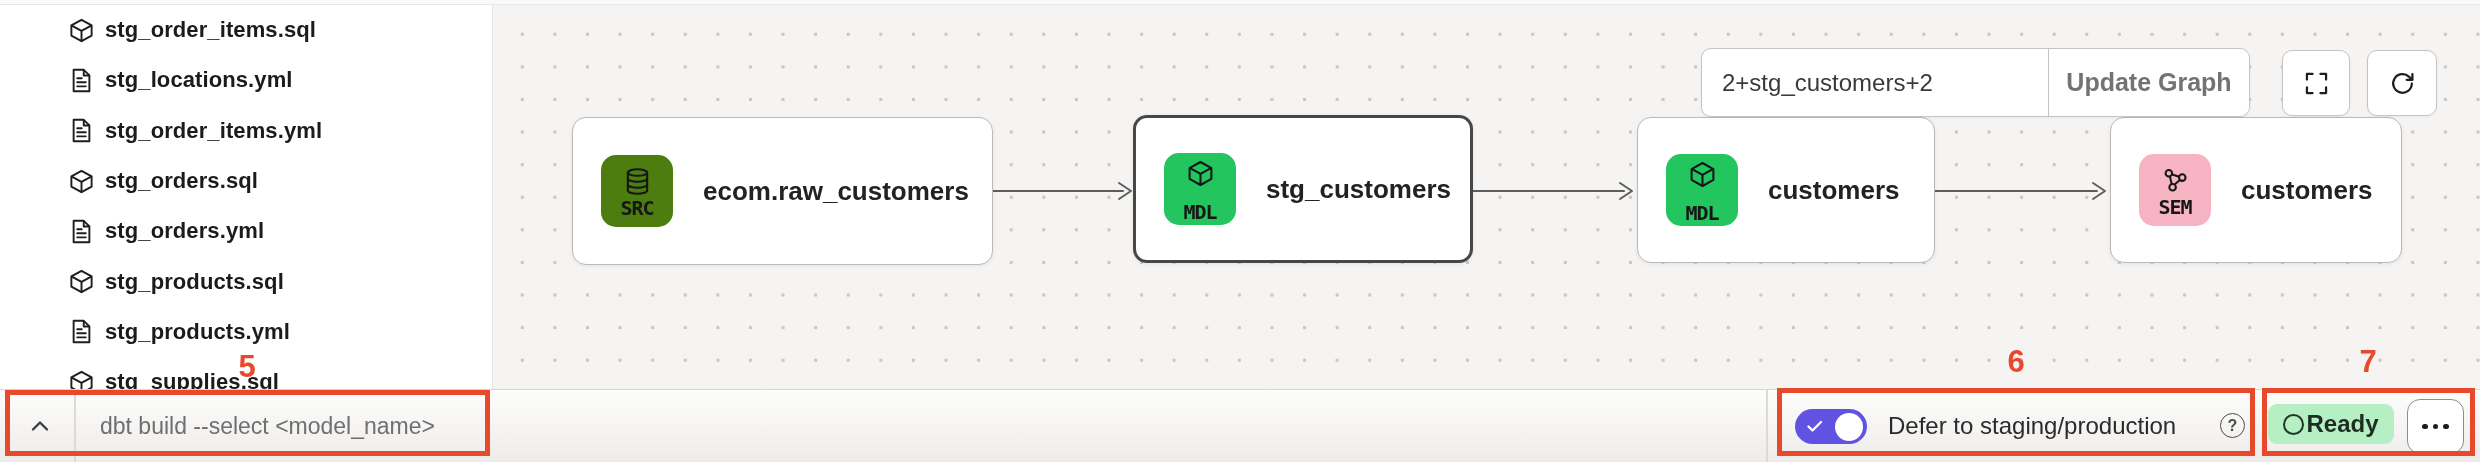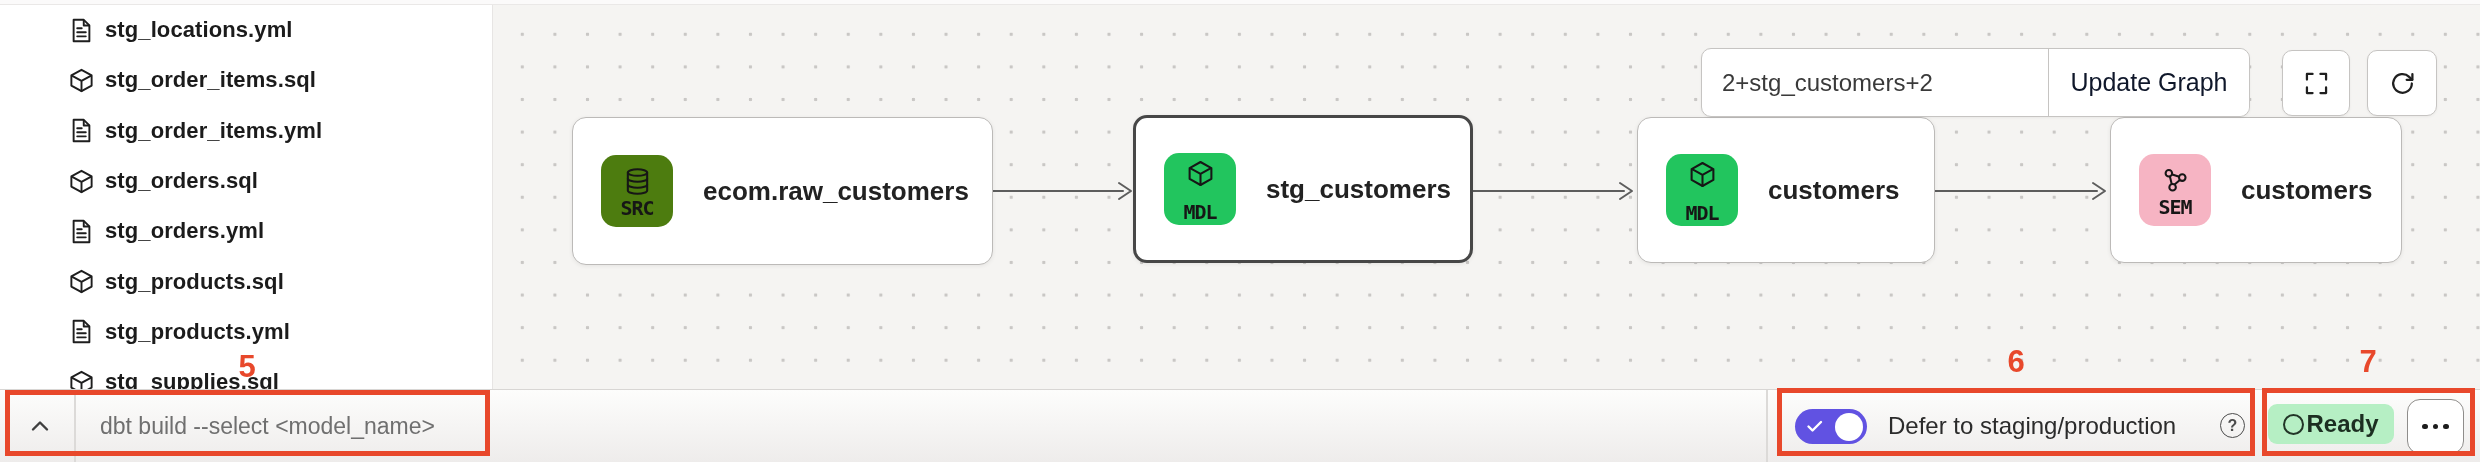--- a/index.html
+++ b/index.html
@@ -34,21 +34,21 @@
   .badge.mint { background:#4d7c0f; }
   .badge.blue { background:#22c55e;gap:12px; }
   .badge.pink { background:#f6b4c3; }
   .node .nlabel { font-size:26px; font-weight:700; color:#222; margin-left:30px; white-space:nowrap; }
 
   
   .selector-group { position:absolute; left:1208px; top:48px; width:549px; height:69px; background:#fff;
     border:1.5px solid #c6c4c2; border-radius:10px; display:flex; align-items:stretch; box-shadow:0 1px 3px rgba(0,0,0,0.05); }
   .selector-input { width:347px; border:none; outline:none; background:transparent; border-right:1.5px solid #c6c4c2;
     font-size:24px; color:#3a3a3a; padding:4px 20px; font-family:inherit; border-radius:10px 0 0 10px; }
-  .update-btn { flex:1; display:flex; align-items:center; justify-content:center; font-size:25px; font-weight:400; color:#0f172a; cursor:pointer; border-radius:0 10px 10px 0; background:#fff; }
+  .update-btn { flex:1; display:flex; align-items:center; justify-content:center; font-size:25px; font-weight:700; color:#737373; cursor:pointer; border-radius:0 10px 10px 0; background:#fff; }
   .icon-btn { position:absolute; top:50px; height:66px; background:#fff; border:1.5px solid #c6c4c2; border-radius:10px;
     display:flex; align-items:center; justify-content:center; color:#1f1f1f; cursor:pointer; box-shadow:0 1px 3px rgba(0,0,0,0.05); }
   .icon-btn svg { width:27px; height:27px; }
   .btn-fullscreen { left:1789px; width:68px; }
   .btn-refresh { left:1874px; width:70px; }
 
   
   .bottom-bar { position:absolute; left:0; top:389px; width:2480px; height:73px;
     background:linear-gradient(#fdfdfc,#eeeceb); border-top:1.5px solid #d8d6d4; z-index:3; }
   .chev-btn { position:absolute; left:18px; top:0; width:44px; height:100%; display:flex; align-items:center; justify-content:center; color:#3f3f3f; cursor:pointer; }
@@ -87,36 +87,36 @@
 
 <div class="app">
   <div class="app-topline"></div>
 
   <div class="sidebar">
     <div class="file-list">
 
       <div class="file-row">
         <span class="ficon">
           <svg viewBox="0 0 24 24" fill="none" stroke="currentColor" stroke-width="1.7" stroke-linejoin="round">
+              <path d="M21 16.5v-9L12 2.5l-9 5v9l9 5z"></path>
+              <path d="M3.4 7.6L12 12.3l8.6-4.7M12 12.3V22"></path>
+            </svg>
+        </span>
+        <span class="fname">stg_order_items.sql</span>
+      </div>
+
+      <div class="file-row">
+        <span class="ficon">
+          <svg viewBox="0 0 24 24" fill="none" stroke="currentColor" stroke-width="1.7" stroke-linejoin="round">
               <path d="M5 2.5h9l5 5v14H5z"></path>
               <path d="M14 2.5v5h5"></path>
               <path d="M8.2 10h4M8.2 13.6h7.6M8.2 17.2h7.6" stroke-linecap="round"></path>
             </svg>
         </span>
         <span class="fname">stg_locations.yml</span>
-      </div>
-
-      <div class="file-row">
-        <span class="ficon">
-          <svg viewBox="0 0 24 24" fill="none" stroke="currentColor" stroke-width="1.7" stroke-linejoin="round">
-              <path d="M21 16.5v-9L12 2.5l-9 5v9l9 5z"></path>
-              <path d="M3.4 7.6L12 12.3l8.6-4.7M12 12.3V22"></path>
-            </svg>
-        </span>
-        <span class="fname">stg_order_items.sql</span>
       </div>
 
       <div class="file-row">
         <span class="ficon">
           <svg viewBox="0 0 24 24" fill="none" stroke="currentColor" stroke-width="1.7" stroke-linejoin="round">
               <path d="M5 2.5h9l5 5v14H5z"></path>
               <path d="M14 2.5v5h5"></path>
               <path d="M8.2 10h4M8.2 13.6h7.6M8.2 17.2h7.6" stroke-linecap="round"></path>
             </svg>
         </span>

